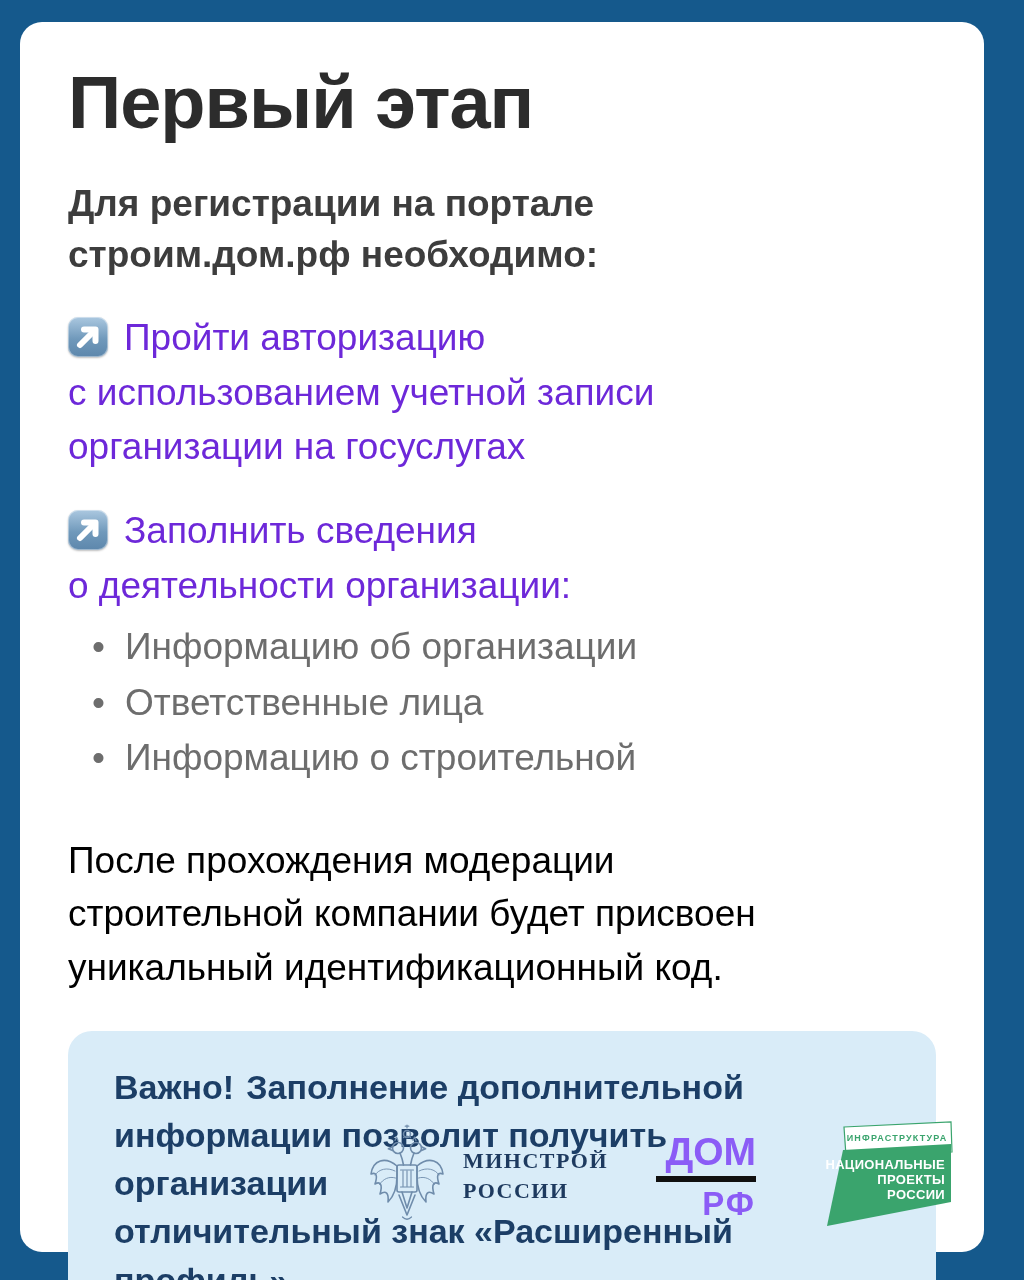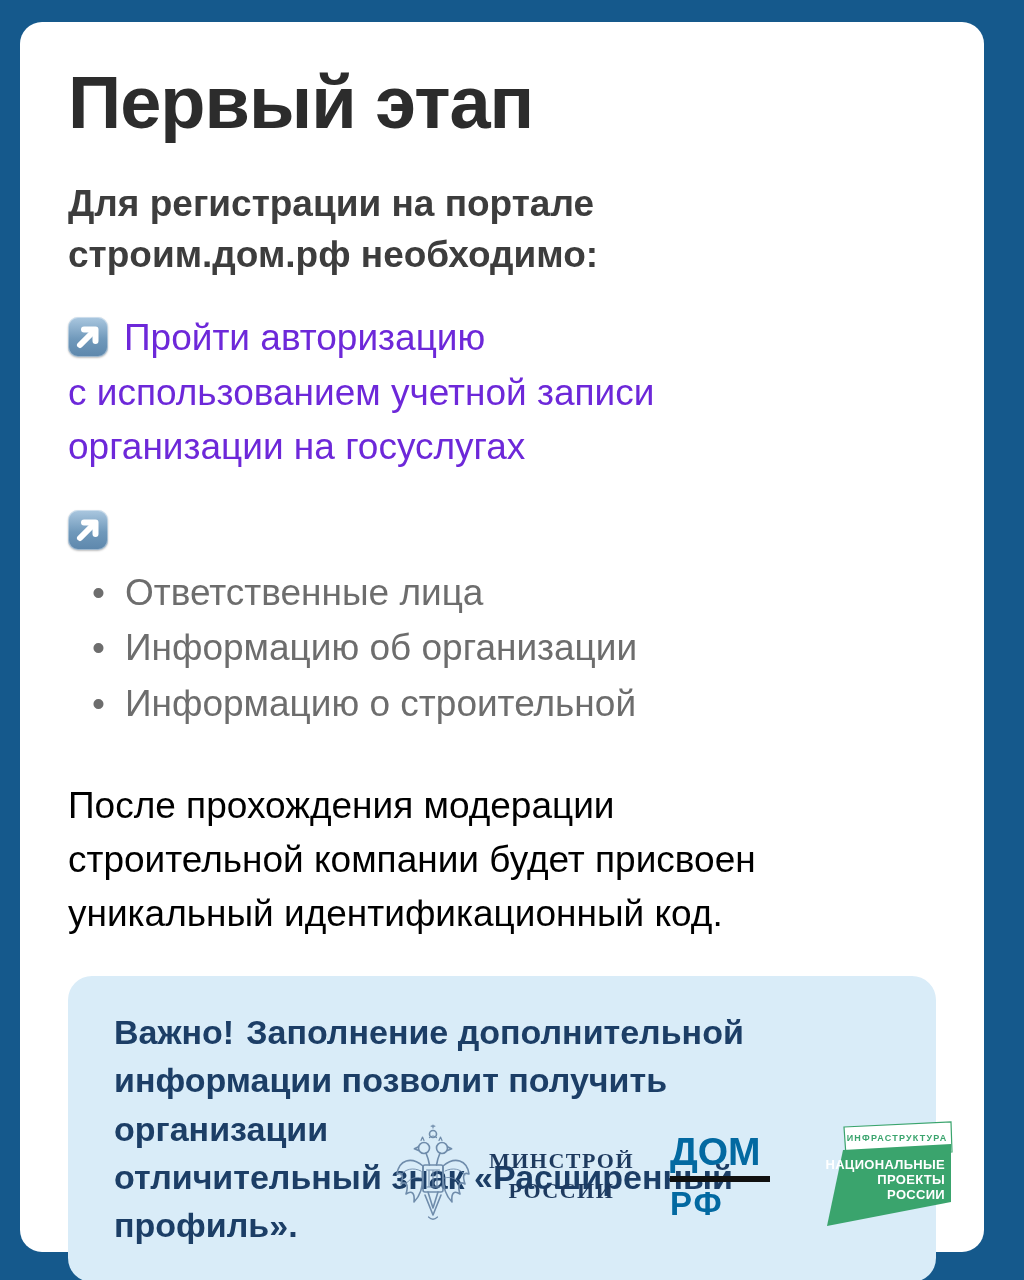--- a/index.html
+++ b/index.html
@@ -43,27 +43,27 @@
   .note {
     margin-top:36px; background:#d9ecf8; border-radius:24px;
     padding:32px 46px; font-size:34px; line-height:1.42; color:#1c3e66;
   }
   .note-label { font-weight:800; margin-right:12px; }
   .note-text { font-weight:700; white-space:pre-line; }
   .logos {
     position:absolute; right:28px; bottom:20px;
     display:flex; align-items:center;
   }
-  .minstroy { display:flex; align-items:center; gap:16px; margin-right:36px;text-align:center; }
+  .minstroy { display:flex; align-items:center; gap:16px; margin-right:48px; }
   .minstroy-text {
     font-family:"Liberation Serif","DejaVu Serif",serif;
     font-weight:700; font-size:22px; letter-spacing:1.5px;
     color:#1e3a5f; line-height:1.35;
   }
-  .domrf { text-align:left; margin-right:52px; color:#0369a1; width:100px; }
+  .domrf { text-align:right; margin-right:66px; color:#8b5cf6; width:100px; }
   .domrf-top { font-size:39px; font-weight:800; line-height:1; letter-spacing:0; }
   .domrf-divider { border:none; border-top:6px solid #101010; margin:5px 0 5px; }
   .domrf-bottom { font-size:33px; font-weight:800; line-height:1; letter-spacing:2px; }
   .np { width:134px; }
   .np svg { display:block; }
   .np-label-text { font-family:"Liberation Sans",sans-serif; font-weight:bold; }
   .np-line { font-family:"Liberation Sans",sans-serif; font-weight:bold; }
 </style>
 </head>
 <body>
@@ -86,26 +86,27 @@
 с использованием учетной записи
 организации на госуслугах</span>
     </div>
 
     <div class="step">
       <span class="icon-arrow">
         <svg viewBox="0 0 40 40" aria-hidden="true">
           <path d="M12 28 L26 14" stroke="#ffffff" stroke-width="6" stroke-linecap="round" fill="none"></path>
           <path d="M16 12.5 H27.5 V24" stroke="#ffffff" stroke-width="6" stroke-linecap="round" stroke-linejoin="round" fill="none"></path>
         </svg>
-      </span>
+      </span><span class="step-text">Заполнить сведения
+о деятельности организации:</span>
     </div>
 
     <ul class="bullets">
+      <li>Информацию об организации</li>
       <li>Ответственные лица</li>
-      <li>Информацию об организации</li>
       <li>Информацию о строительной</li>
     </ul>
 
     <div class="paragraph">После прохождения модерации
 строительной компании будет присвоен
 уникальный идентификационный код.</div>
 
     <div class="note">
       <span class="note-label">Важно!</span><span class="note-text">Заполнение дополнительной
 информации позволит получить организации

